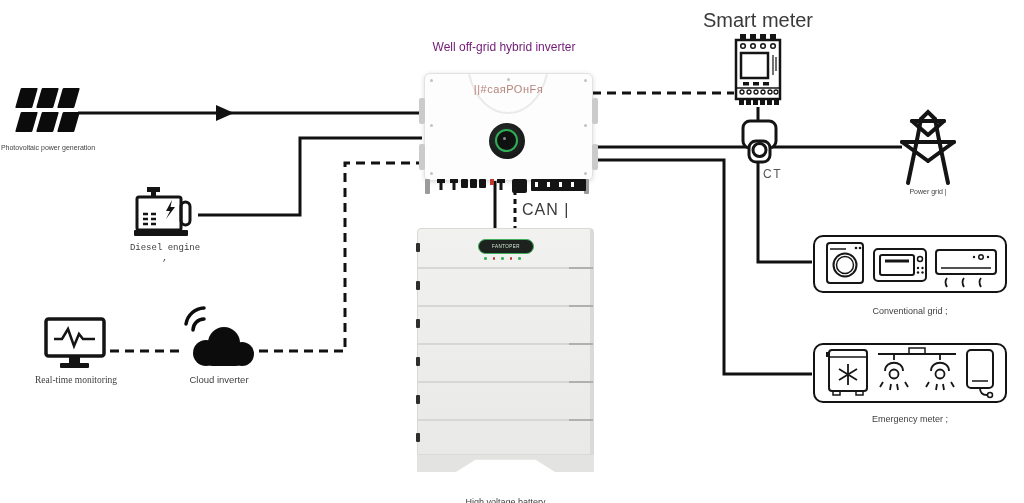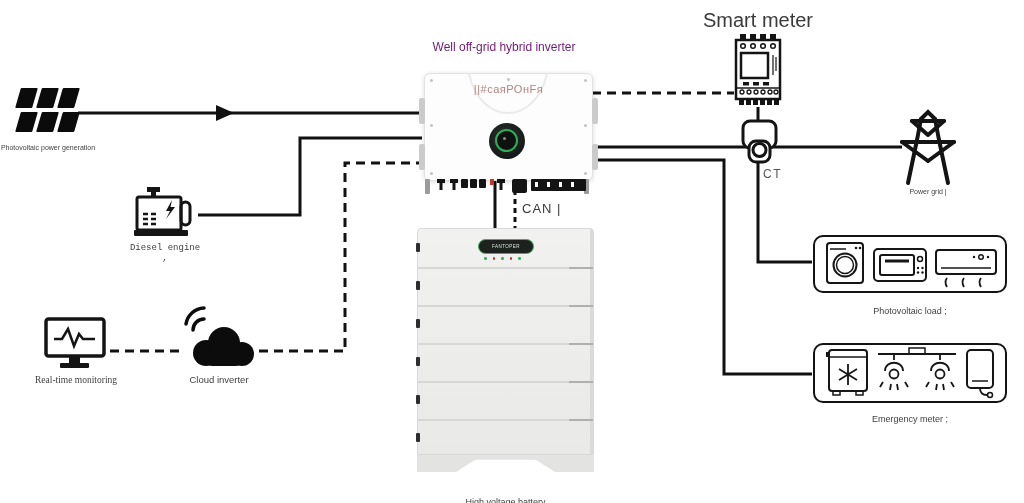--- a/index.html
+++ b/index.html
@@ -42,21 +42,21 @@
             display:flex;align-items:center;justify-content:center;}
   .bat-pill span{font-size:4.5px;color:#d8ead9;letter-spacing:.5px;}
   .bat-leds{position:absolute;left:66px;top:28px;display:flex;gap:6px;}
   .bat-led{width:2.5px;height:2.5px;border-radius:50%;background:#35b45c;}
   .bat-led.red{background:#c0392b;}
   .bat-base{position:absolute;left:417px;top:455px;width:177px;height:17px;background:#e3e3e1;
             clip-path:polygon(0 0,100% 0,100% 100%,78% 100%,67% 28%,33% 28%,22% 100%,0 100%);}
   
   .loadbox{position:absolute;width:194px;border:2.5px solid #131313;border-radius:10px;
            background:#fff;box-sizing:border-box;}
-  .can-label{position:absolute;left:522px;top:201px;font-size:13px;letter-spacing:1px;color:#3a3a3a;}
+  .can-label{position:absolute;left:522px;top:201px;font-size:16px;letter-spacing:1px;color:#3a3a3a;}
   .ct-label{position:absolute;left:763px;top:167px;font-size:12px;letter-spacing:1.5px;color:#555;}
 </style>
 </head>
 <body>
 
 <div class="stage">
 
   <svg class="abs" width="1024" height="503" viewBox="0 0 1024 503" style="left:0;top:0;" fill="none" stroke="#111111" stroke-width="3">
     <path d="M78 113 H422"></path>
     <polygon points="216,105 234,113 216,121" fill="#111111" stroke="none"></polygon>
@@ -287,21 +287,21 @@
       <g>
         <rect x="121" y="13" width="60" height="24" rx="3"></rect>
         <path d="M126 31 H176" stroke-width="1.5"></path>
         <circle cx="159" cy="20" r="1.2" fill="#161616" stroke="none"></circle>
         <circle cx="166" cy="20" r="2.3" stroke-width="1.5"></circle>
         <circle cx="173" cy="20" r="1.2" fill="#161616" stroke="none"></circle>
         <path d="M132 41 q-3 4 0 9 M149 41 q-3 4 0 9 M166 41 q-3 4 0 9" stroke-width="1.8"></path>
       </g>
     </svg>
   </div>
-  <div class="lbl lbl-9" style="left:823px;top:306px;width:174px;">Photovoltaic load ;</div>
+  <div class="lbl lbl-9" style="left:823px;top:306px;width:174px;">Conventional grid ;</div>
 
   <div class="loadbox" style="left:813px;top:343px;height:60px;">
     <svg width="188" height="55" viewBox="0 0 188 55" fill="none" stroke="#161616" stroke-width="2">
       <g>
         <rect x="14" y="5" width="38" height="41" rx="3"></rect>
         <path d="M14 12 H52" stroke-width="1.5"></path>
         <rect x="11" y="7" width="4" height="5" fill="#161616" stroke="none"></rect>
         <path d="M33 19 V40 M24 24 L42 35 M42 24 L24 35" stroke-width="1.8"></path>
         <rect x="18" y="46" width="7" height="4" stroke-width="1.5"></rect>
         <rect x="41" y="46" width="7" height="4" stroke-width="1.5"></rect>

